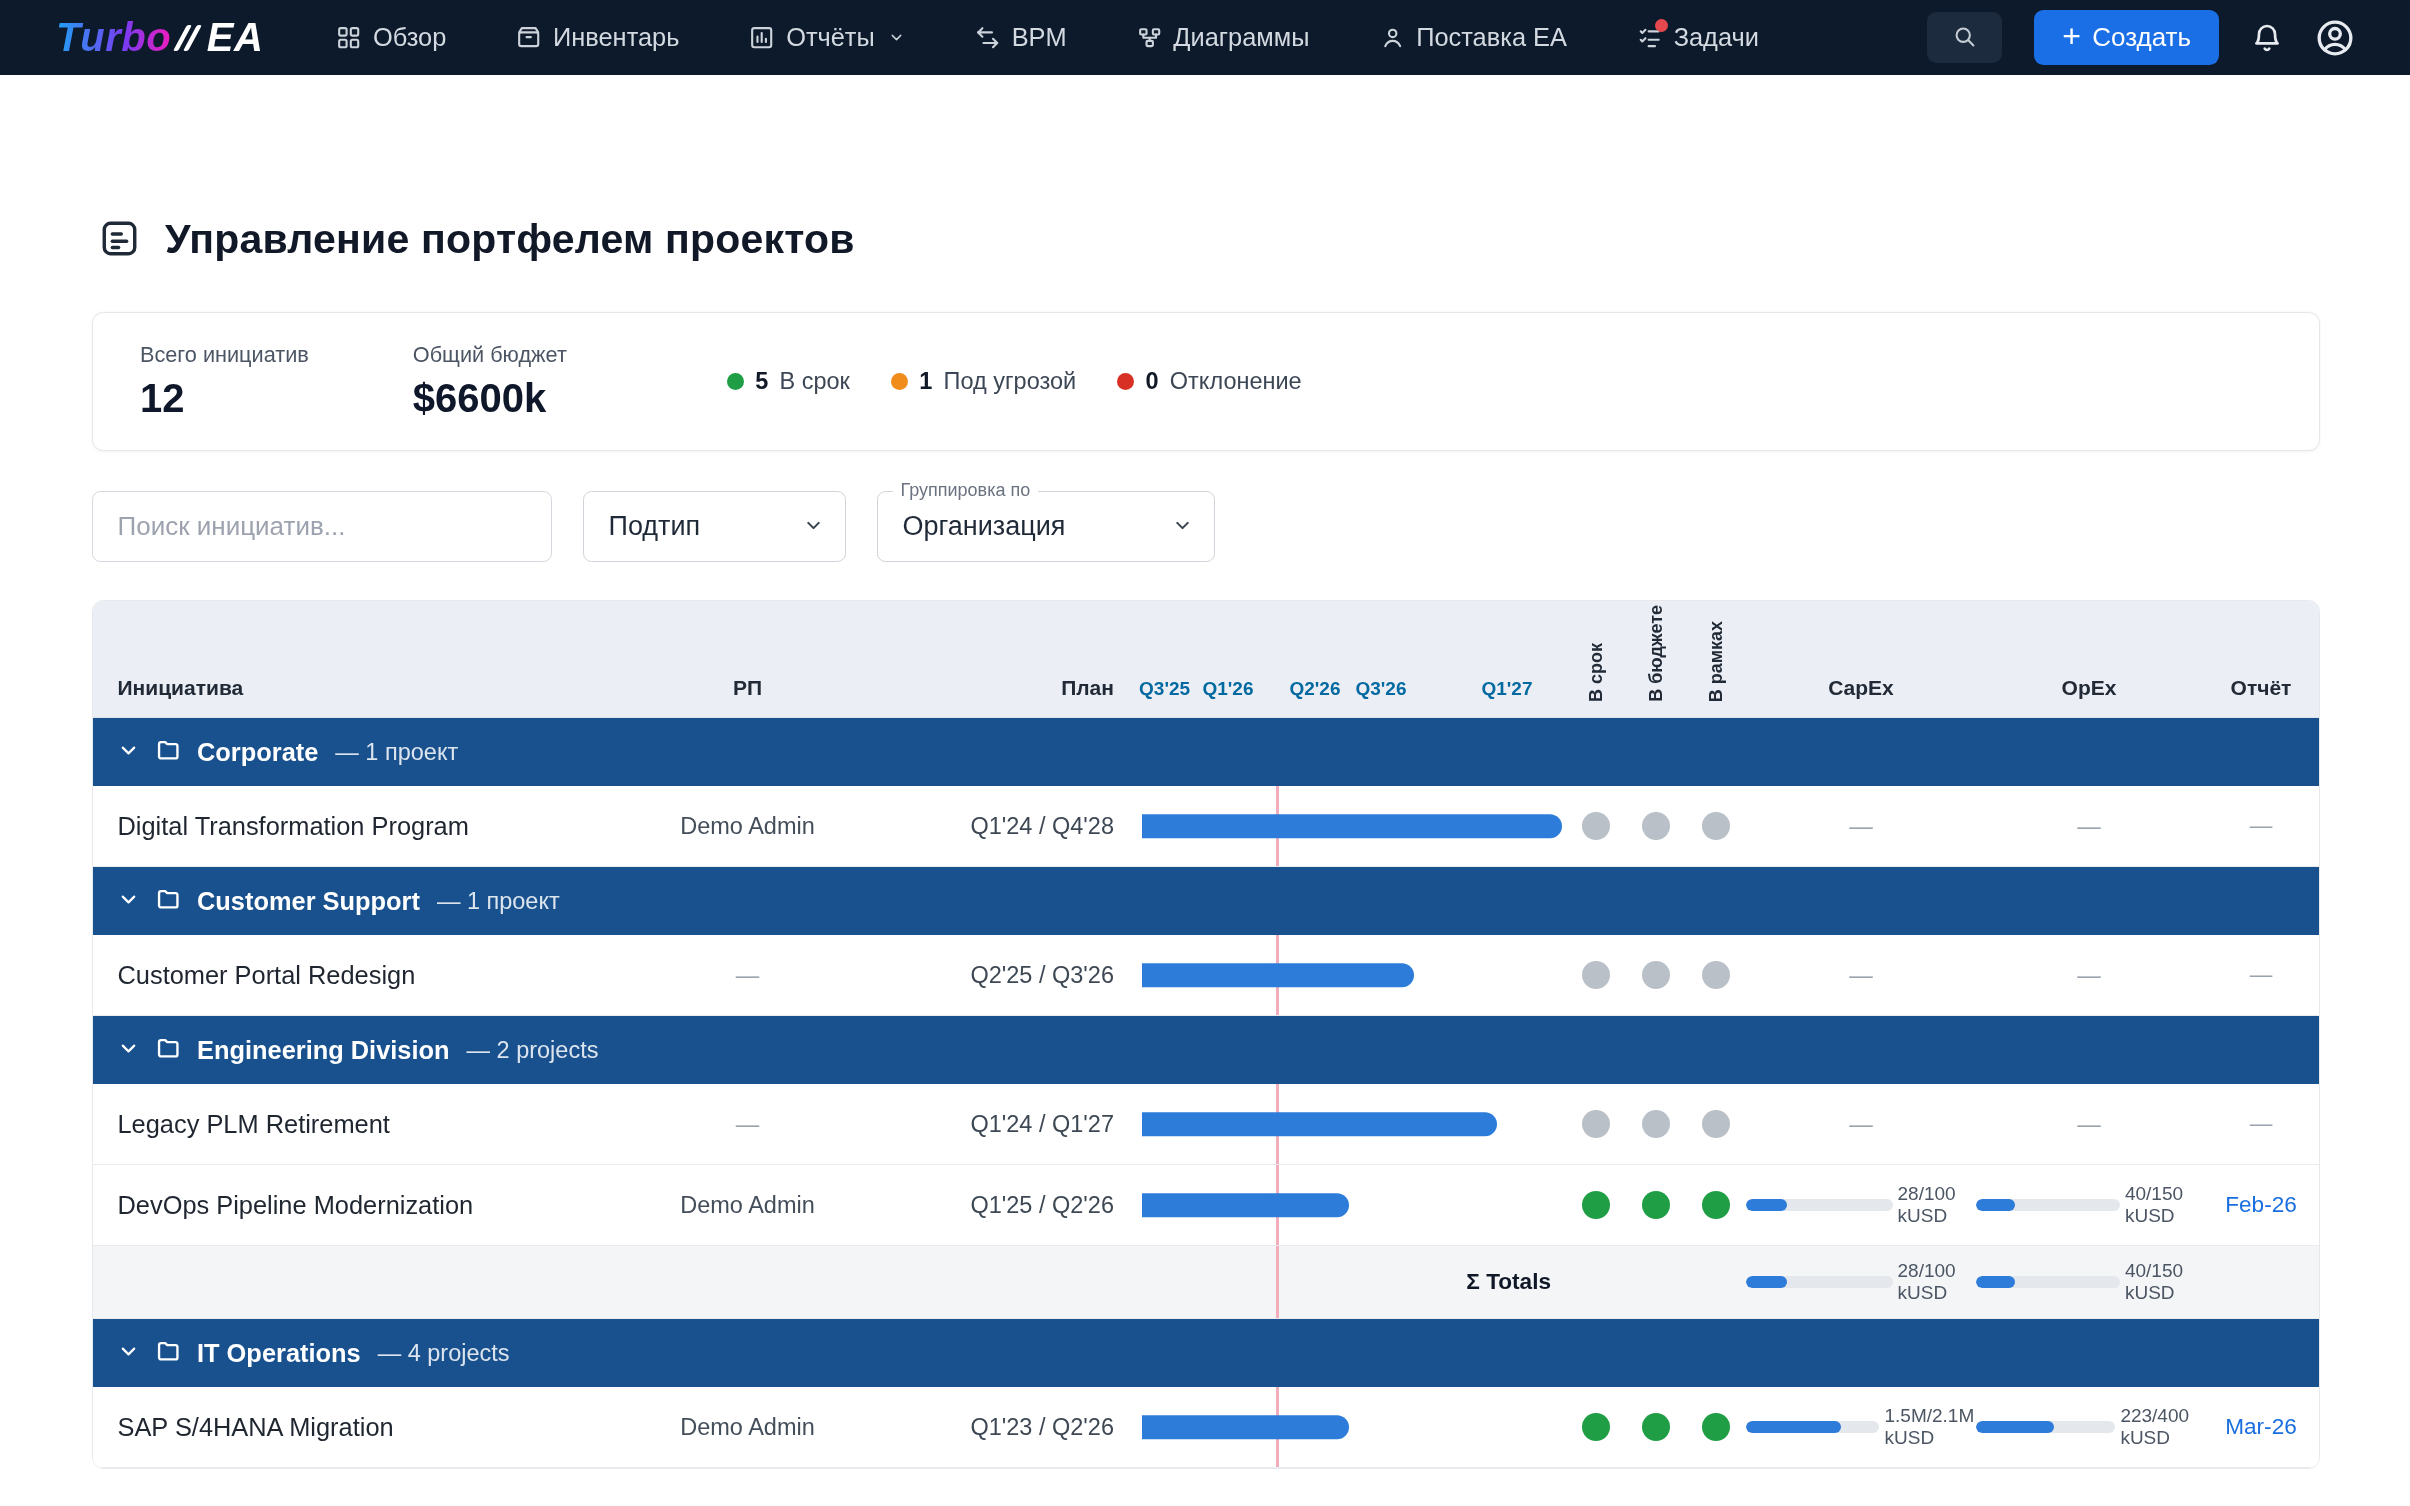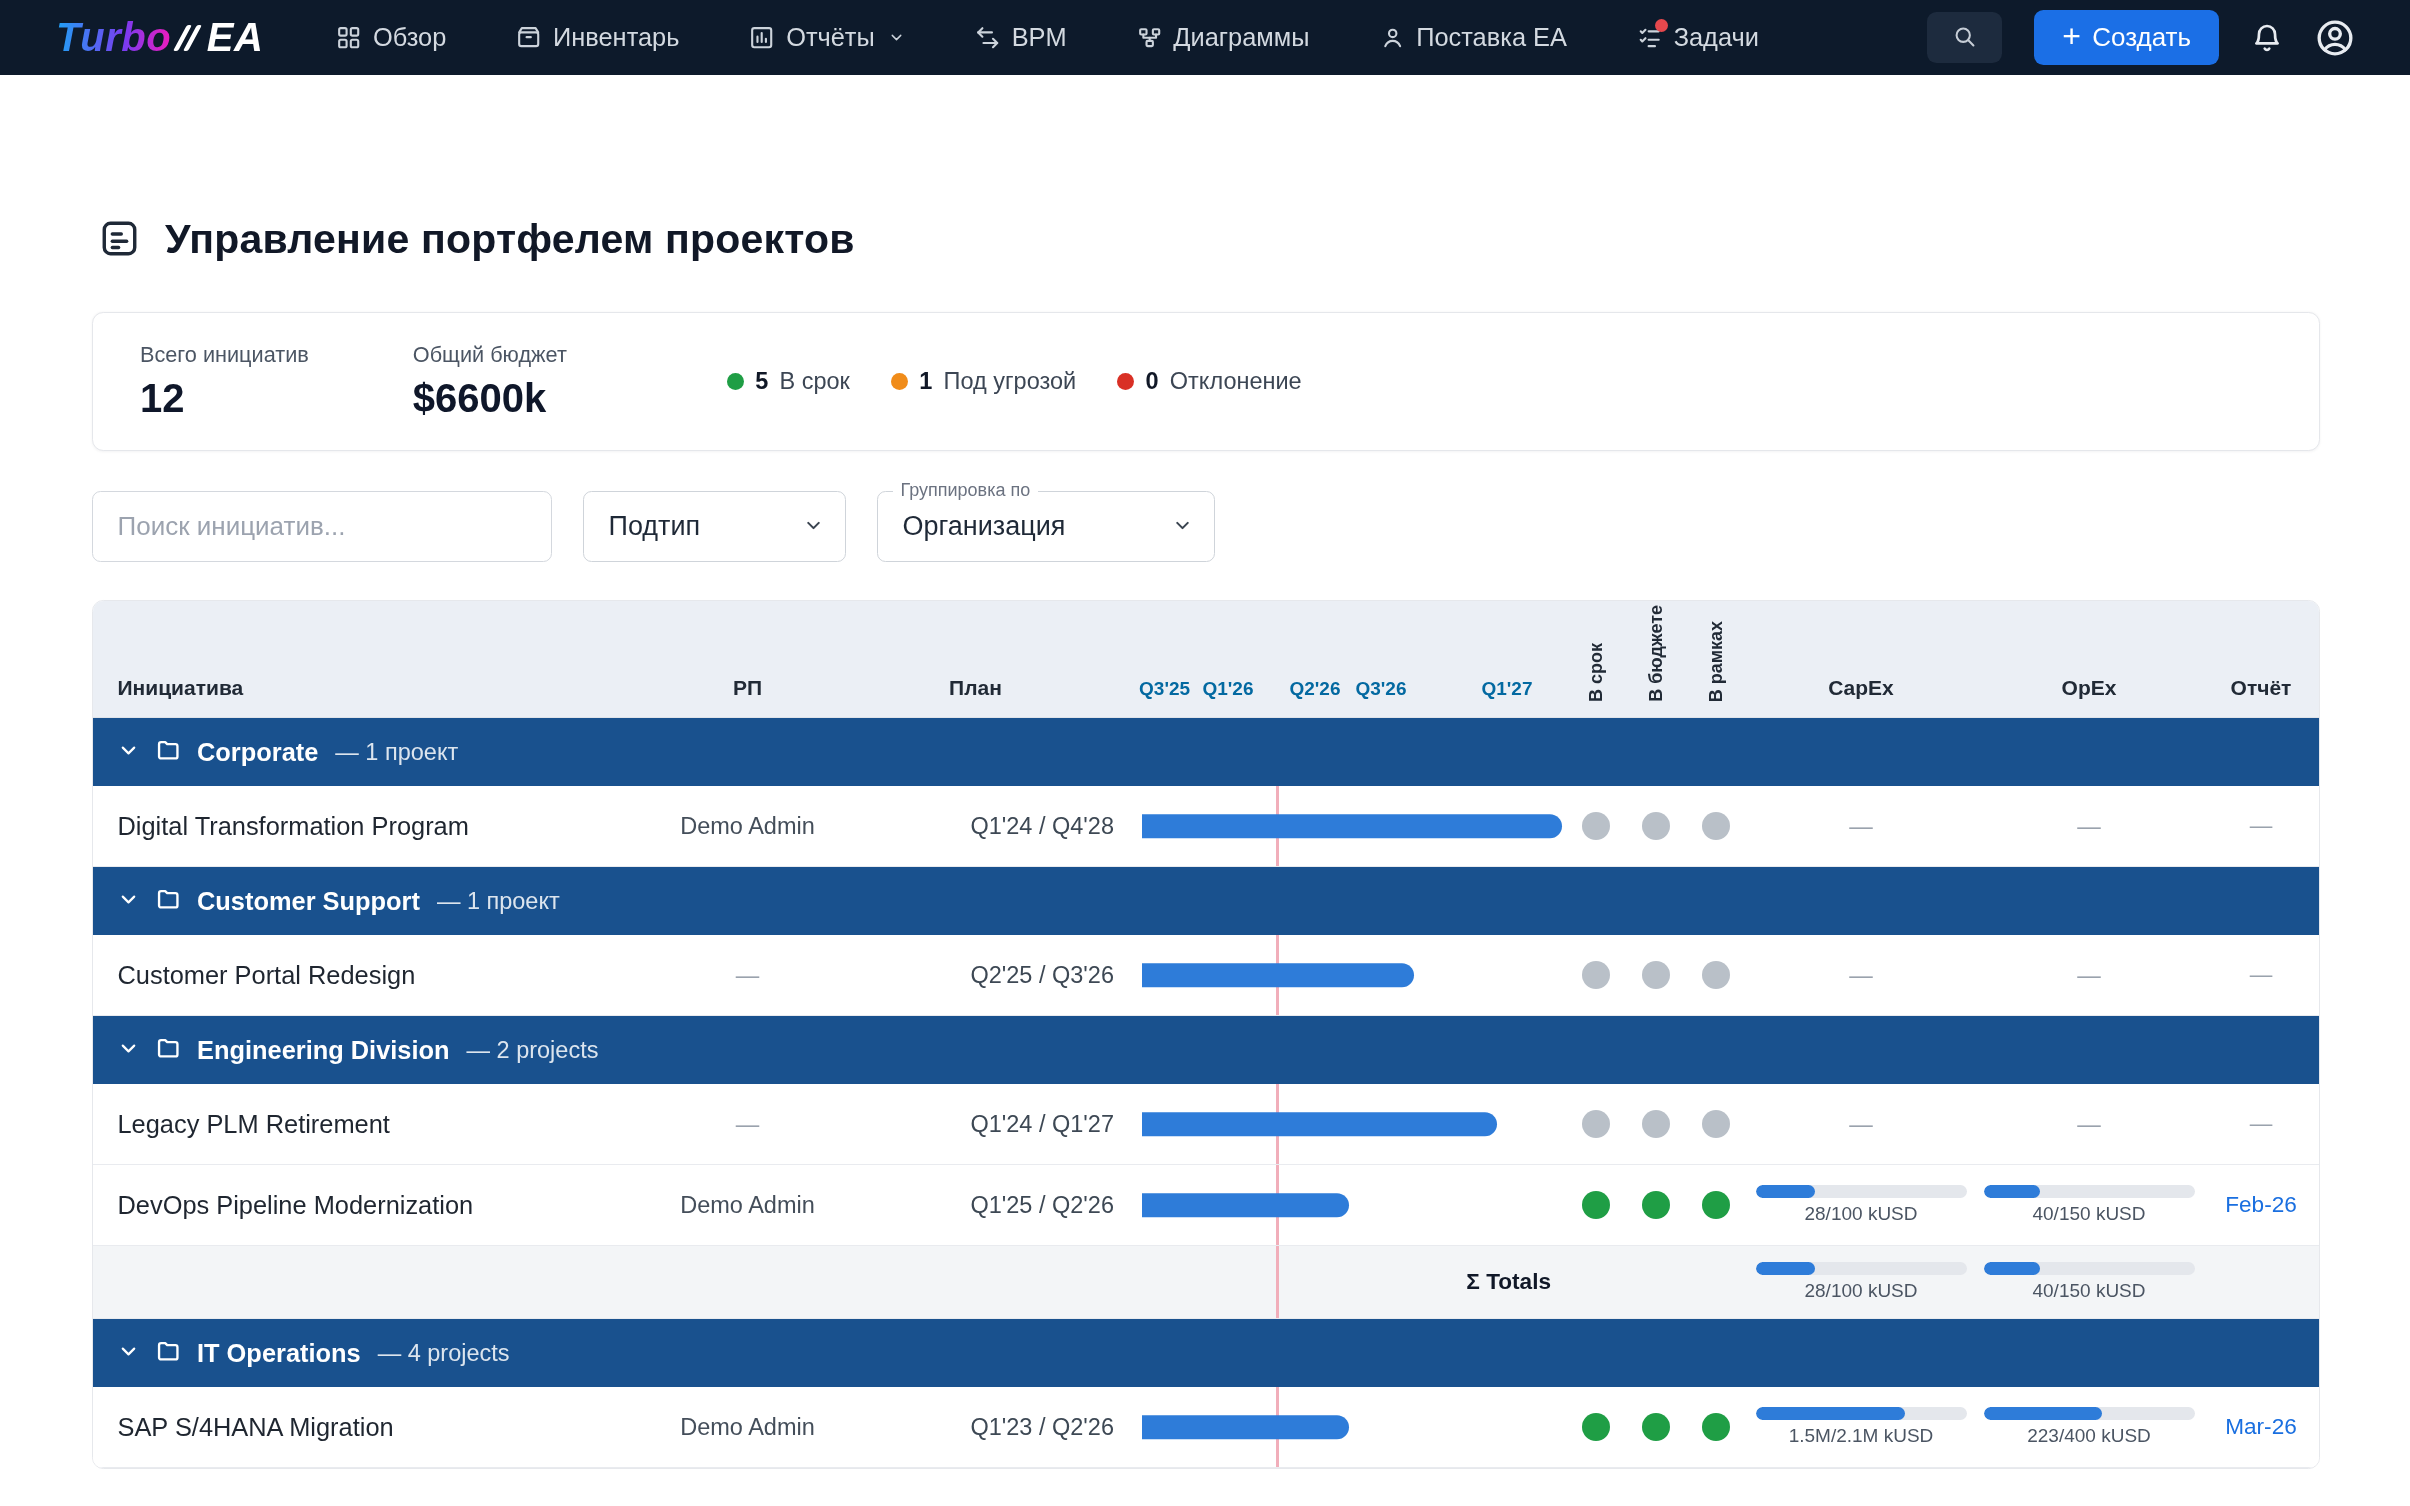--- a/index.html
+++ b/index.html
@@ -53,21 +53,21 @@
   .sval { font-size:27px; color:#1f2937; font-weight:500; }
   .caret svg { stroke:#3a4450; fill:none; stroke-width:2.4; stroke-linecap:round; stroke-linejoin:round; }
 
   
   .table { margin-top:38px; border:0.9px solid #e6e8ec; border-radius:11.3px; overflow:hidden; background:#fff; }
   .grid { display:grid; grid-template-columns:565px 179px 305px 424px 60px 60px 60px 230px 226px 118px; }
   .thead { height:117px; background:#ebeff5; border-bottom:0.9px solid #dfe3e9; align-items:end; }
   .th { font-size:21px; font-weight:700; color:#212a36; padding-bottom:17px; }
   .thname { padding-left:24.5px; }
   .thpm { text-align:center; }
-  .thplan { text-align:center; padding-right:28px; }
+  .thplan { text-align:right; padding-right:28px; }
   .thgantt { position:relative; height:100%; padding-bottom:0; }
   .q { position:absolute; bottom:17px; transform:translateX(-50%); font-size:19px; font-weight:700; color:#0369a1; white-space:nowrap; }
   .q0{left:22.6px} .q1{left:86px} .q2{left:173px} .q3{left:239px} .q4{left:365px}
   .thv { height:100%; display:flex; justify-content:center; align-items:flex-end; padding-bottom:15px; }
   .vlabel { writing-mode:vertical-rl; transform:rotate(180deg); font-size:18px; font-weight:700; color:#212a36; white-space:nowrap; }
   .thmoney { text-align:center; }
   .threport { text-align:center; }
 
   .grow { height:68px; background:#19518e; display:flex; align-items:center; padding:0 24.5px; gap:17px; cursor:pointer; }
   .grow svg { stroke:#ffffff; fill:none; stroke-width:2.3; stroke-linecap:round; stroke-linejoin:round; }
@@ -77,21 +77,21 @@
   .row { height:81px; border-bottom:0.9px solid #e9ebef; background:#fff; align-items:center; }
   .cell.name { padding-left:24.5px; font-size:25.4px; color:#1f2630; }
   .cell.pm { text-align:center; font-size:23.5px; color:#444e5a; }
   .cell.plan { text-align:right; padding-right:28px; font-size:23.5px; color:#3d4854; }
   .gantt { position:relative; height:100%; }
   .today { position:absolute; top:0; bottom:0; width:2.8px; background:#f1aeba; left:134px; }
   .bar { position:absolute; left:0; top:50%; transform:translateY(-50%); height:23.5px; background:#2e7cd9; border-radius:0 12.2px 12.2px 0; }
   .dotc { display:flex; justify-content:center; }
   .dot { width:28px; height:28px; border-radius:50%; display:inline-block; }
   .cell.dashv { text-align:center; font-size:23.5px; color:#9aa2ad; }
-  .money { display:flex; flex-direction:column; align-items:center; justify-content:flex-end; gap:5px; }
+  .money { display:flex; align-items:center; justify-content:flex-end; gap:5px; }
   .pbar { width:211px; height:12.2px; border-radius:6.6px; background:#e4e7ec; overflow:hidden; }
   .pbar i { display:block; height:100%; background:#2e7cd9; border-radius:6.6px; }
   .plabel { font-size:19px; color:#4b5563; }
   .report { text-align:center; font-size:22.6px; color:#9aa2ad; }
   .report.link { color:#1a6fe0; cursor:pointer; }
 
   .trow { height:73px; background:#f3f5f7; border-bottom:0.9px solid #e9ebef; align-items:center; }
   .totspan { grid-column:1 / span 4; position:relative; height:100%; display:flex; align-items:center; justify-content:flex-end; padding-right:15px; }
   .totspan .today { left:1183px; }
   .totlabel { font-size:22.6px; font-weight:600; color:#101828; }

